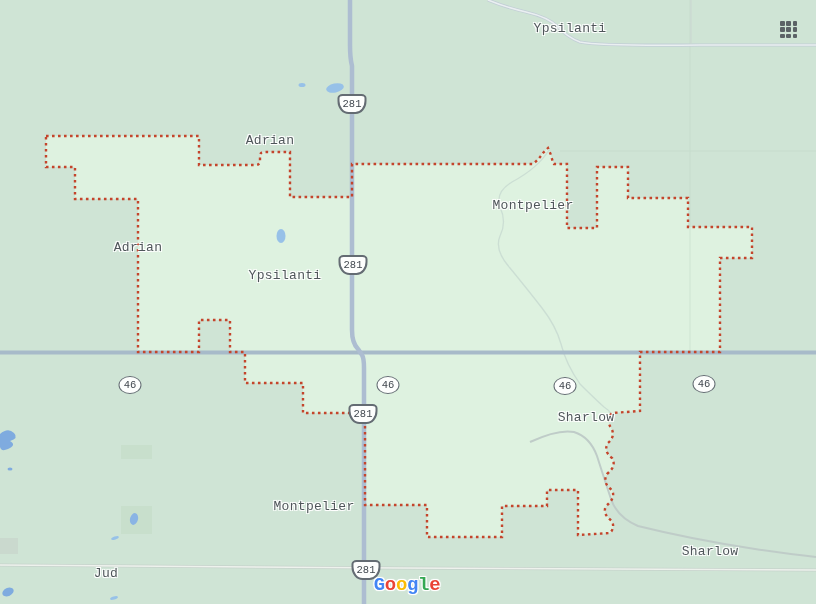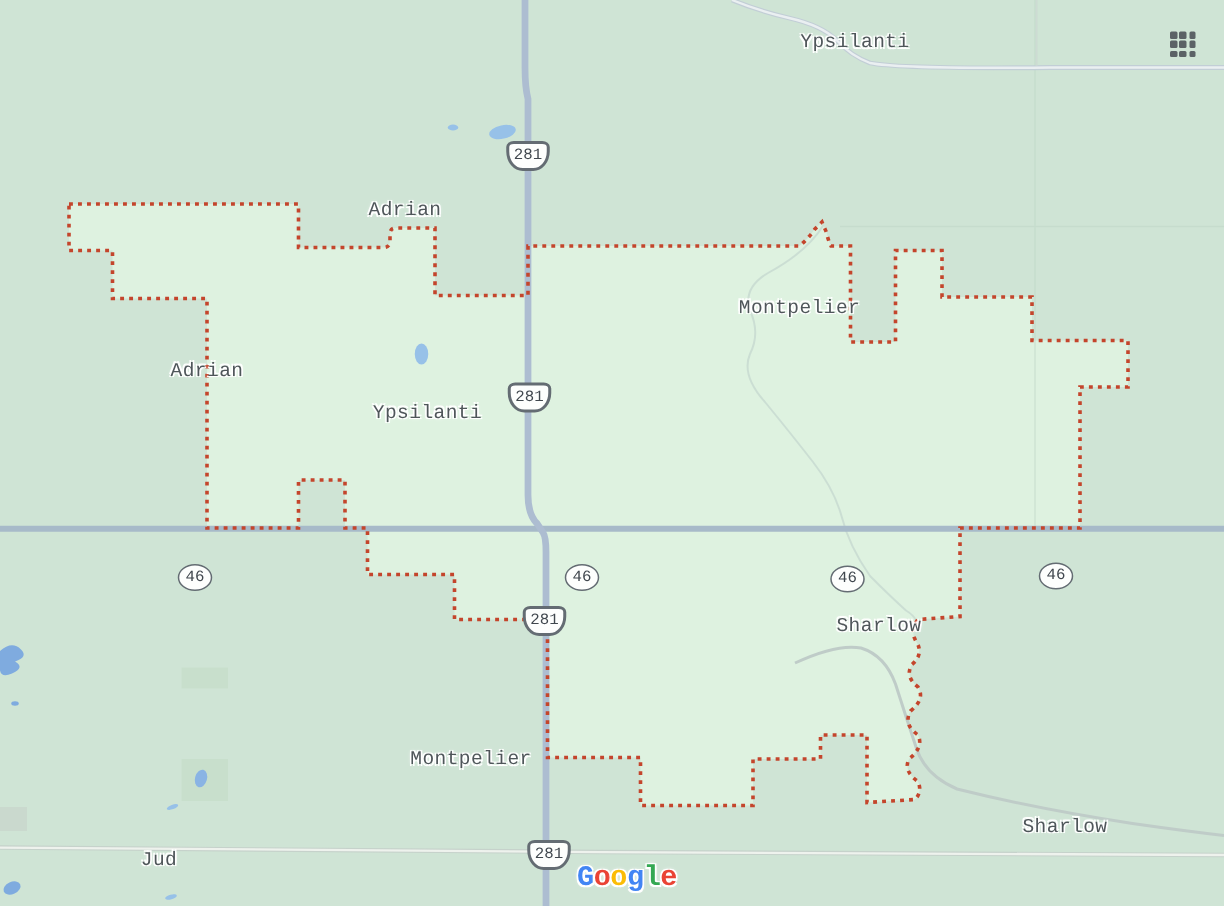--- a/index.html
+++ b/index.html
@@ -33,21 +33,20 @@
   .apps-grid{
     position:absolute;left:780px;top:21px;width:18px;height:18px;
     display:grid;grid-template-columns:repeat(3,4.5px);grid-template-rows:repeat(3,4.5px);
     gap:1.8px;cursor:pointer;
   }
   .apps-grid i{background:#5b6266;border-radius:1px;display:block;}
   .google-logo{
     position:absolute;left:407px;top:585px;transform:translate(-50%,-50%);
     font-size:19px;font-weight:bold;letter-spacing:-.3px;white-space:nowrap;cursor:pointer;
     text-shadow:-1px -1px 0 #fff, 1px -1px 0 #fff, -1px 1px 0 #fff, 1px 1px 0 #fff, 0 0 3px #fff;
-    margin-left:11px;
   }
   .c-blue{color:#4285F4}.c-red{color:#EA4335}.c-yellow{color:#FBBC05}.c-green{color:#34A853}
 </style>
 </head>
 <body>
 
 <div class="viewport">
 
   <svg width="816" height="604" viewBox="0 0 816 604">
 

